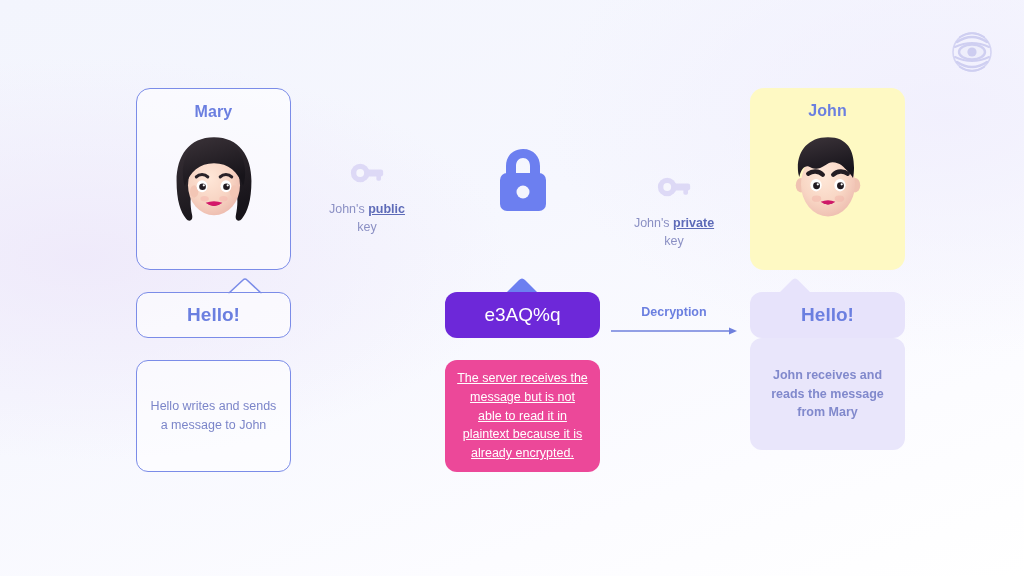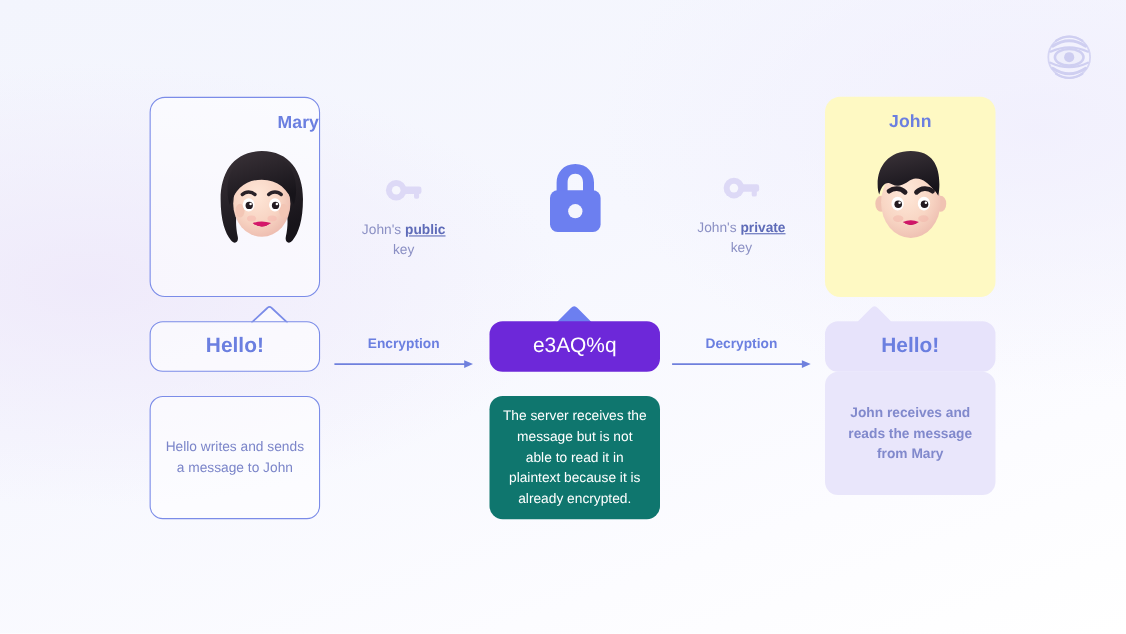--- a/index.html
+++ b/index.html
@@ -51,21 +51,20 @@
     border-radius: 14px;
     display: flex;
     flex-direction: column;
     align-items: center;
     padding-top: 14px;
     position: relative;
   }
   .person-card.mary {
     background: rgba(255,255,255,0.55);
     border: 1.6px solid #7b8ce8;
-    align-items: flex-end;
   }
   .person-card.john {
     background: #fef9c3;
     border: none;
   }
   .person-name {
     font-size: 16px;
     font-weight: 700;
     color: #6b7fe0;
     letter-spacing: .1px;
@@ -128,22 +127,23 @@
     padding: 8px 12px;
     font-size: 12.5px;
     line-height: 1.5;
   }
   .caption.outline {
     background: rgba(255,255,255,0.55);
     border: 1.4px solid #7b8ce8;
     color: #7b85c9;
   }
   .caption.filled {
-    background: #0f766e;
+    background: #ec4899;
     color: #ffffff;
+    text-decoration: underline;
   }
   .caption.tinted {
     background: #e9e6fb;
     color: #8189cc;
     border: none;
   }
 
   
   .key-block {
     position: absolute;
@@ -254,27 +254,20 @@
       </g>
       <circle cx="12" cy="17" r="4.6" fill="#f6f6fd"></circle>
     </svg>
     <div class="key-label">
       <span>John's</span>
       <b>public</b><br>
       <span>key</span>
     </div>
   </div>
 
-  <div class="arrow-block" style="left:302px; top:305px;">
-    <div class="arrow-label">Encryption</div>
-    <svg class="arrow-line" viewBox="0 0 130 10">
-      <line x1="2" y1="5" x2="121" y2="5" stroke="#6f80dd" stroke-width="1.5"></line>
-      <path d="M120 1.5 L128 5 L120 8.5 Z" fill="#6f80dd"></path>
-    </svg>
-  </div>
 
   <div class="col" style="left:445px; top:88px;">
 
     <div style="height:182px; display:flex; align-items:center; justify-content:center; width:155px;">
       <svg class="lock-icon" style="position:relative;" viewBox="0 0 62 72">
         <path d="M31 6 c-11 0 -17 8 -17 17 v10 h10 v-10 c0 -5 3 -8 7 -8 s7 3 7 8 v10 h10 v-10 c0 -9 -6 -17 -17 -17z" fill="#6c7ff0"></path>
         <rect x="8" y="30" width="46" height="38" rx="7" fill="#6c7ff0"></rect>
         <circle cx="31" cy="49" r="6.5" fill="#f4f5fd"></circle>
       </svg>
     </div>
@@ -282,21 +275,21 @@
     <div class="bubble-wrap" style="margin-top:22px;">
       <svg class="tail" style="left:60px;" viewBox="0 0 34 16">
         <path d="M0 16 L14 2 Q17 -1 20 2 L34 16 Z" fill="#6c7ff0"></path>
       </svg>
       <div class="bubble filled">e3AQ%q</div>
     </div>
 
     <div class="caption filled" style="margin-top:22px;">The server receives the message but is not able to read it in plaintext because it is already encrypted.</div>
   </div>
 
-  <div class="key-block" style="left:614px; top:156px;">
+  <div class="key-block" style="left:614px; top:172px;">
     <svg class="key-icon" viewBox="0 0 40 34">
       <g fill="#ddd9f6">
         <circle cx="12" cy="17" r="11"></circle>
         <rect x="18" y="13" width="21" height="8" rx="2.5"></rect>
         <rect x="31" y="18" width="5.5" height="8" rx="2"></rect>
       </g>
       <circle cx="12" cy="17" r="4.6" fill="#f6f6fd"></circle>
     </svg>
     <div class="key-label">
       <span>John's</span>

